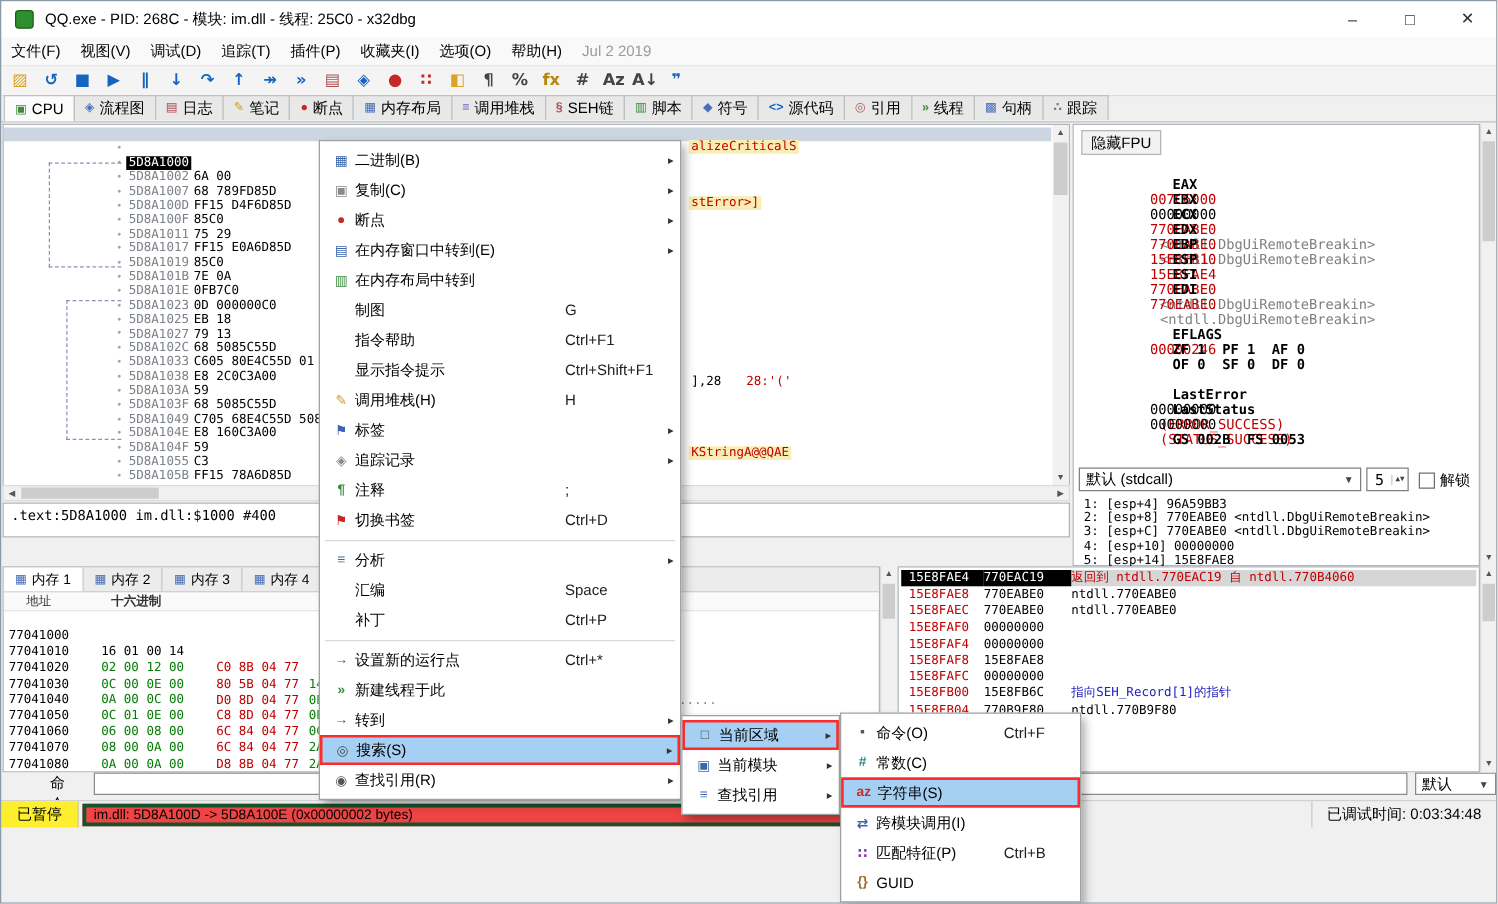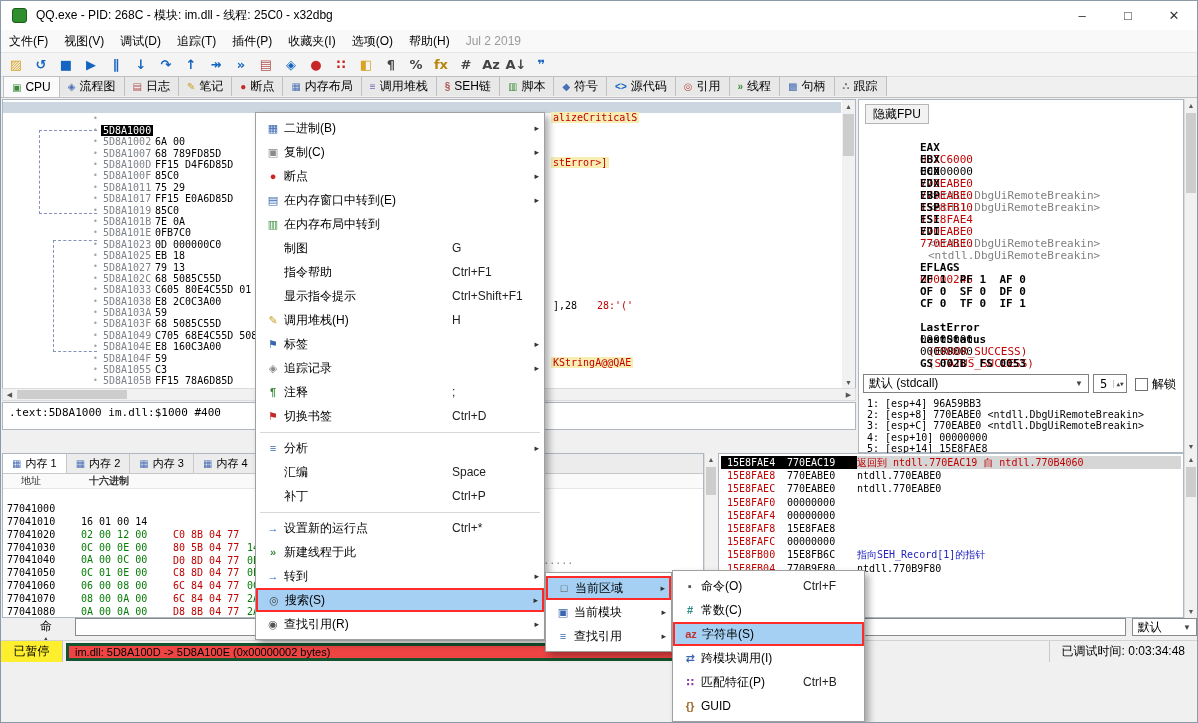--- a/index.html
+++ b/index.html
@@ -57,21 +57,21 @@
   .sb-h{height:13px;}
 
   
   .infopane{position:absolute;left:2px;top:402px;width:854px;height:28px;background:#fff;border:1px solid #aeb6bf;font-family:"DejaVu Sans Mono",monospace;font-size:11px;padding:3px 6px;}
 
   
   .regs{position:absolute;left:858px;top:99px;width:326px;height:354px;background:#fff;border:1px solid #aeb6bf;font-family:"DejaVu Sans Mono",monospace;font-size:11px;}
   .fpu-btn{position:absolute;left:6px;top:4px;width:64px;height:20px;background:#f2f2f2;border:1px solid #b5b5b5;font-family:"Liberation Sans",sans-serif;font-size:12px;display:flex;align-items:center;justify-content:center;}
   .reg-rows{position:absolute;left:8px;top:30px;right:4px;}
   .reg-row{height:12px;line-height:12px;white-space:pre;}
-  .reg-row .rn{display:inline-block;min-width:50px;font-weight:bold;}
+  .reg-row .rn{display:inline-block;min-width:50px;font-weight:bold;margin-left:18px;}
   .reg-row .rx{margin-left:8px;}
   .ccombo{position:absolute;left:4px;top:274px;width:226px;height:19px;background:#fff;border:1px solid #808080;font-family:"Liberation Sans",sans-serif;font-size:12px;display:flex;align-items:center;padding:0 5px;}
   .ccombo .caret{margin-left:auto;font-size:8px;color:#444;}
   .spin{position:absolute;left:234px;top:274px;width:34px;height:19px;background:#fff;border:1px solid #808080;font-size:12px;display:flex;align-items:center;padding-left:6px;}
   .spin .ud{margin-left:auto;width:13px;border-left:1px solid #c8c8c8;display:flex;flex-direction:column;align-items:center;font-size:6px;color:#444;line-height:8px;}
   .unlock{position:absolute;left:276px;top:276px;display:flex;align-items:center;gap:4px;font-family:"Liberation Sans",sans-serif;font-size:12px;}
   .cb{width:13px;height:13px;background:#fff;border:1px solid #707070;}
   .args{position:absolute;left:8px;top:298px;right:2px;font-size:10px;}
   .arg-row{height:11.2px;line-height:11.2px;white-space:pre;}
 
@@ -612,25 +612,20 @@
         <span class="rv"></span>
         <span class="rx"></span>
       </div>
 
       <div class="reg-row">
         <span class="rn">OF 0  SF 0  DF 0</span>
         <span class="rv"></span>
         <span class="rx"></span>
       </div>
 
-      <div class="reg-row">
-        <span class="rn">CF 0  TF 0  IF 1</span>
-        <span class="rv"></span>
-        <span class="rx"></span>
-      </div>
 
       <div class="reg-row">
         <span class="rn"></span>
         <span class="rv"></span>
         <span class="rx"></span>
       </div>
 
       <div class="reg-row">
         <span class="rn">LastError</span>
         <span class="rv" style="color: rgb(0, 0, 0);">00000000</span>

